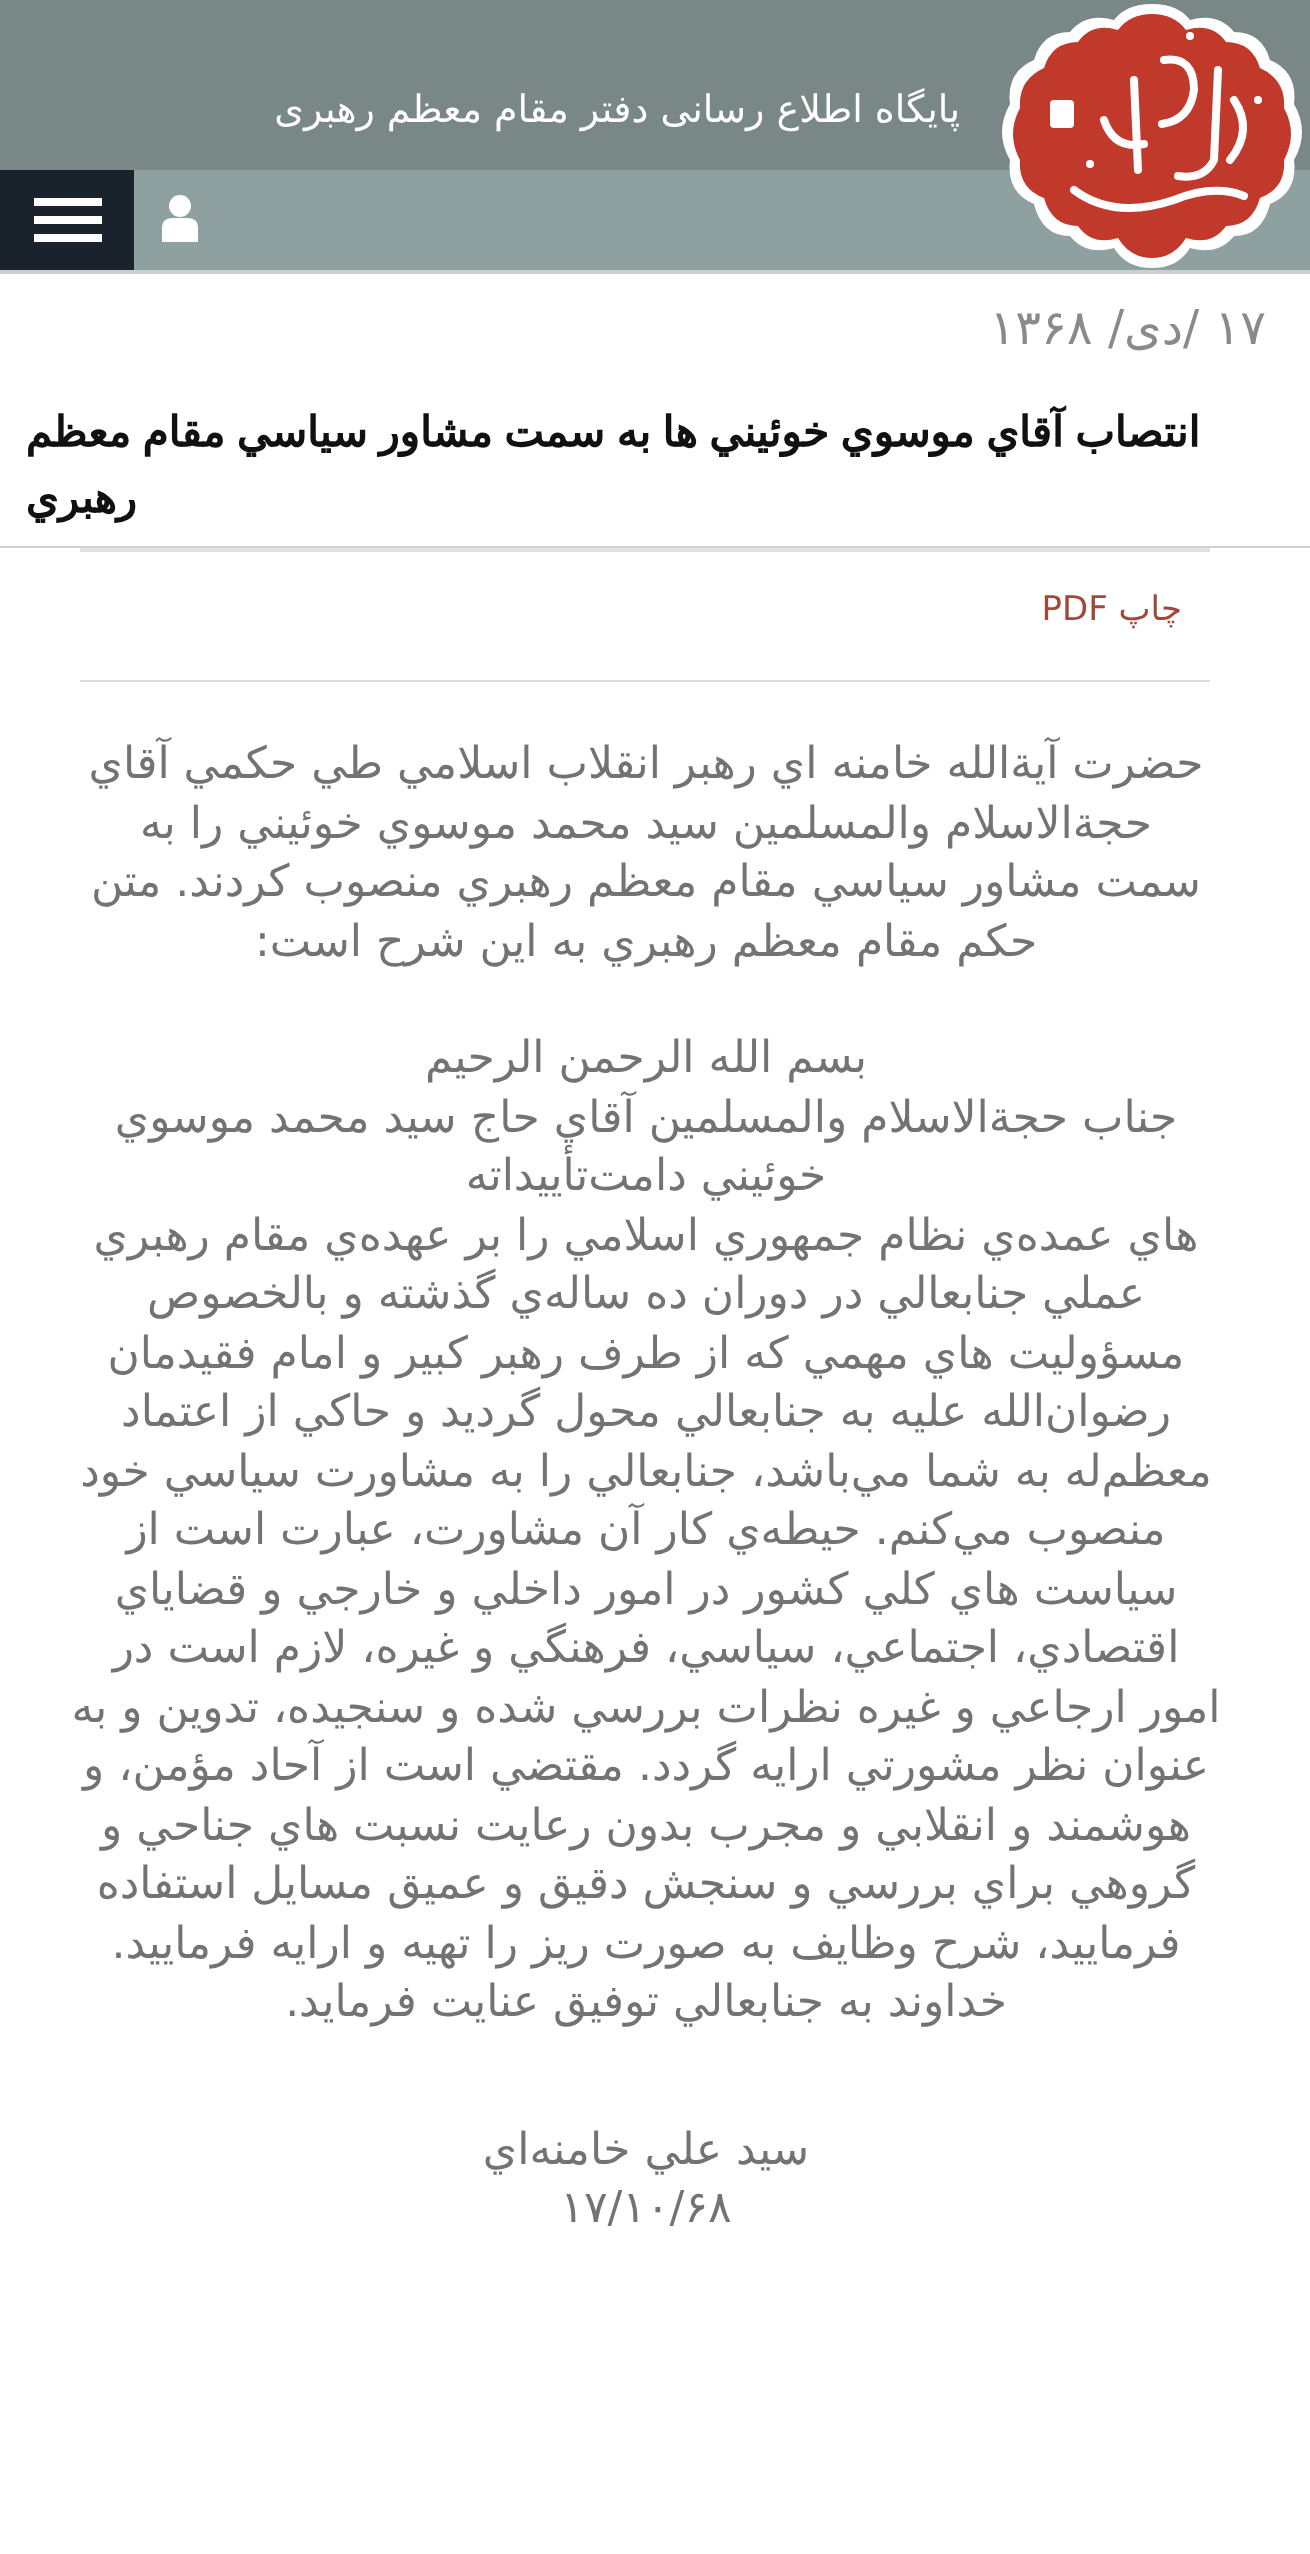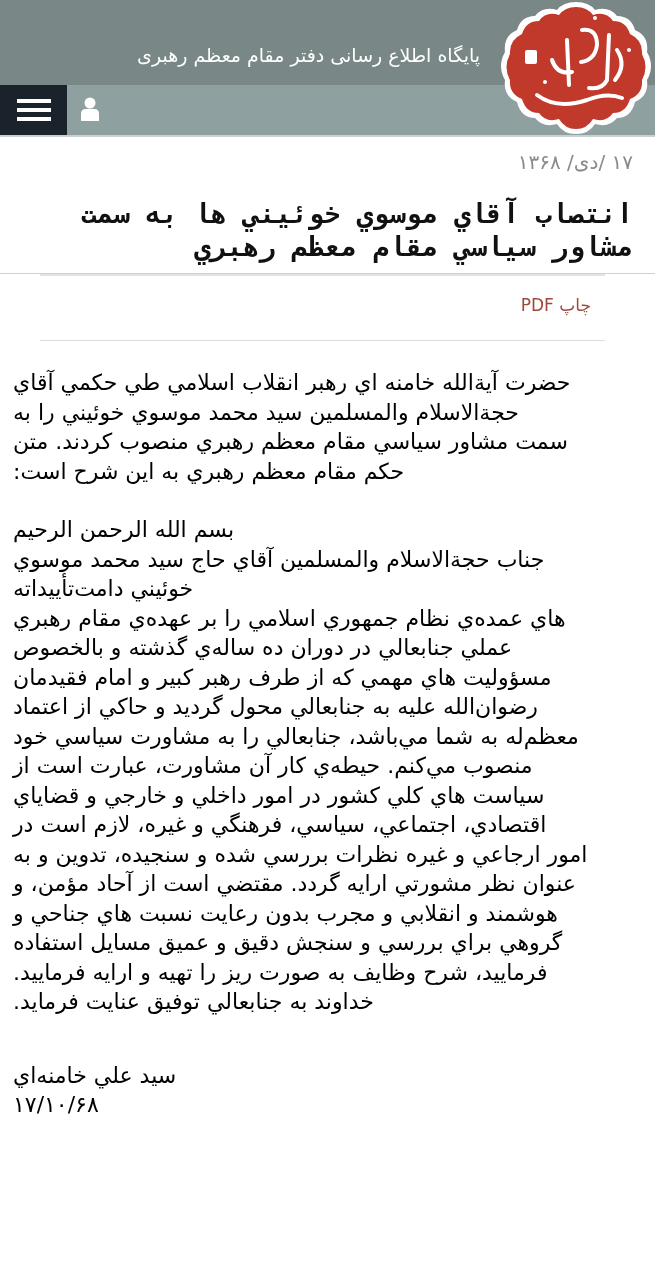--- a/index.html
+++ b/index.html
@@ -30,38 +30,38 @@
   }
   .logo {
     position: absolute; top: 0; right: 0; width: 158px; height: 135px;
   }
   .header-shadow {
     position: absolute; top: 135px; left: 0; width: 655px; height: 2px; background: #c9d0d0;
   }
 
   .date {
     position: absolute; top: 150px; right: 22px;
-    color: #8a8a8a; font-size: 20px; font-family: "DejaVu Sans", sans-serif; text-align: right;
+    color: #8a8a8a; font-size: 24px; font-family: "DejaVu Sans", sans-serif; text-align: right;
   }
   .title {
     position: absolute; top: 200px; right: 22px; width: 620px;
-    color: #111111; font-size: 27px; font-weight: bold; line-height: 33px;
-    text-align: right; font-family: Liberation Mono, monospace;
+    color: #111111; font-size: 21px; font-weight: bold; line-height: 33px;
+    text-align: left; font-family: Liberation Sans, sans-serif;
   }
   .divider-1 { position: absolute; top: 273px; left: 0; width: 655px; height: 1px; background: #d0d0d0; }
   .divider-1b { position: absolute; top: 274px; left: 40px; width: 565px; height: 2px; background: #e2e2e2; }
   .print-link {
     position: absolute; top: 295px; right: 64px;
     color: #a0483a; font-size: 17px; text-decoration: none; cursor: pointer;
   }
   .divider-2 { position: absolute; top: 340px; left: 40px; width: 565px; height: 1px; background: #dcdcdc; }
 
   .body-text {
     position: absolute; top: 368px; right: 22px; width: 620px;
-    color: #000000; font-size: 22px; line-height: 29.5px; text-align: left;
+    color: #737373; font-size: 22px; line-height: 29.5px; text-align: center;
     font-family: "DejaVu Sans", sans-serif;
   }
   .para { margin-bottom: 29px; }
   .para.tight { margin-bottom: 16px; }
   .line { display: block; white-space: nowrap; }
   .signature { margin-top: 44px; }
 </style>
 </head>
 <body>
 

